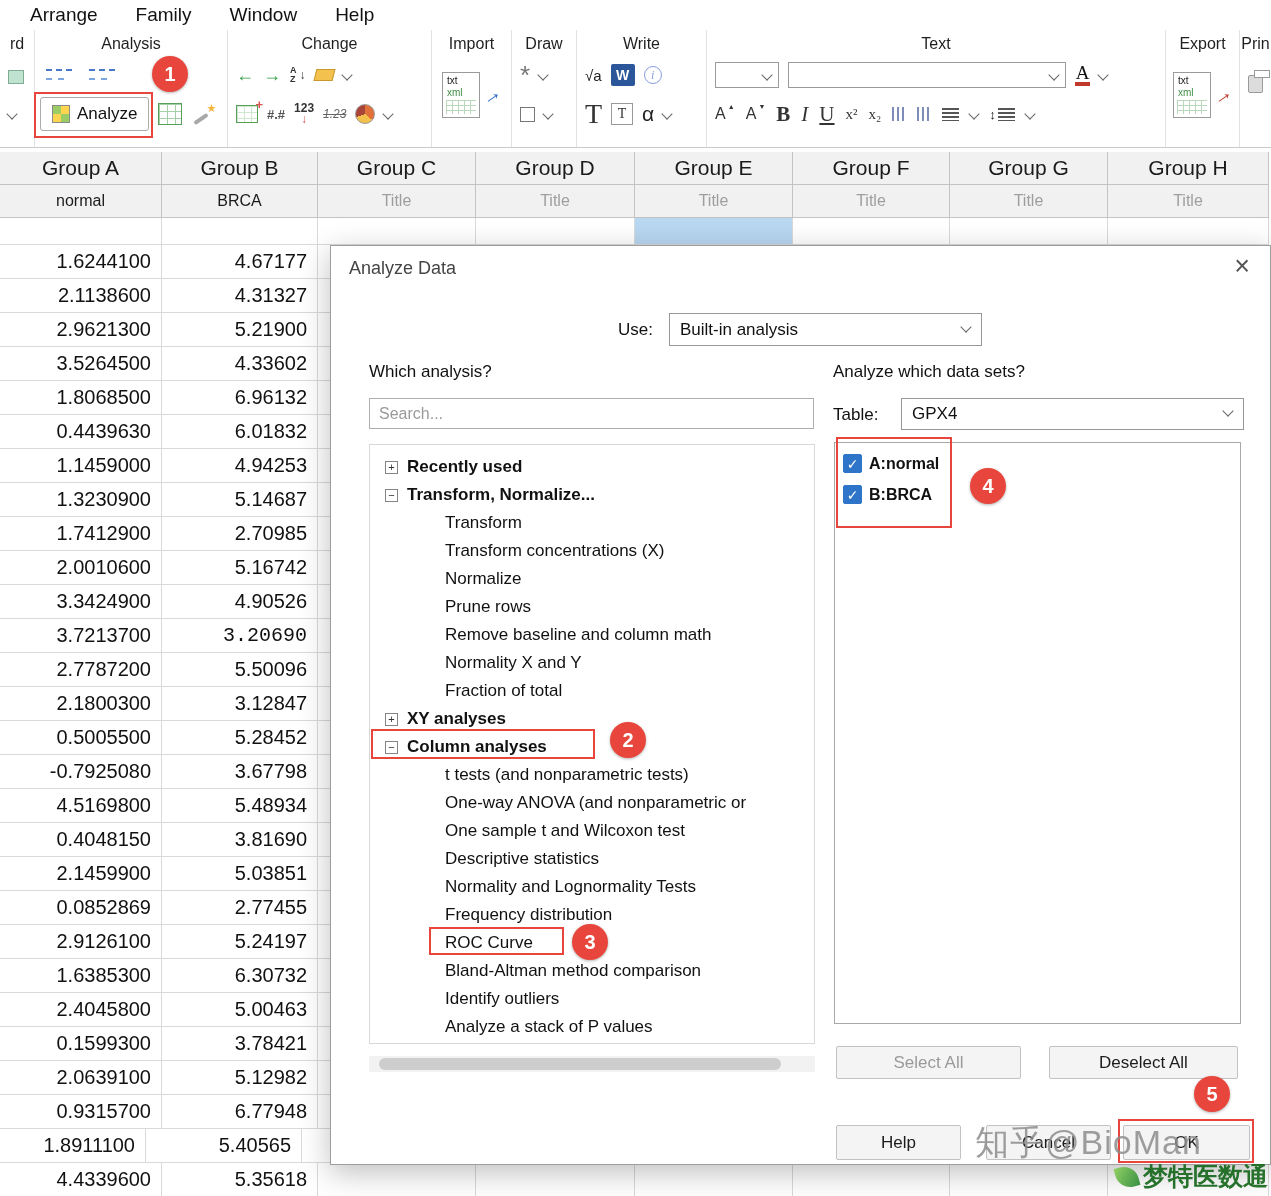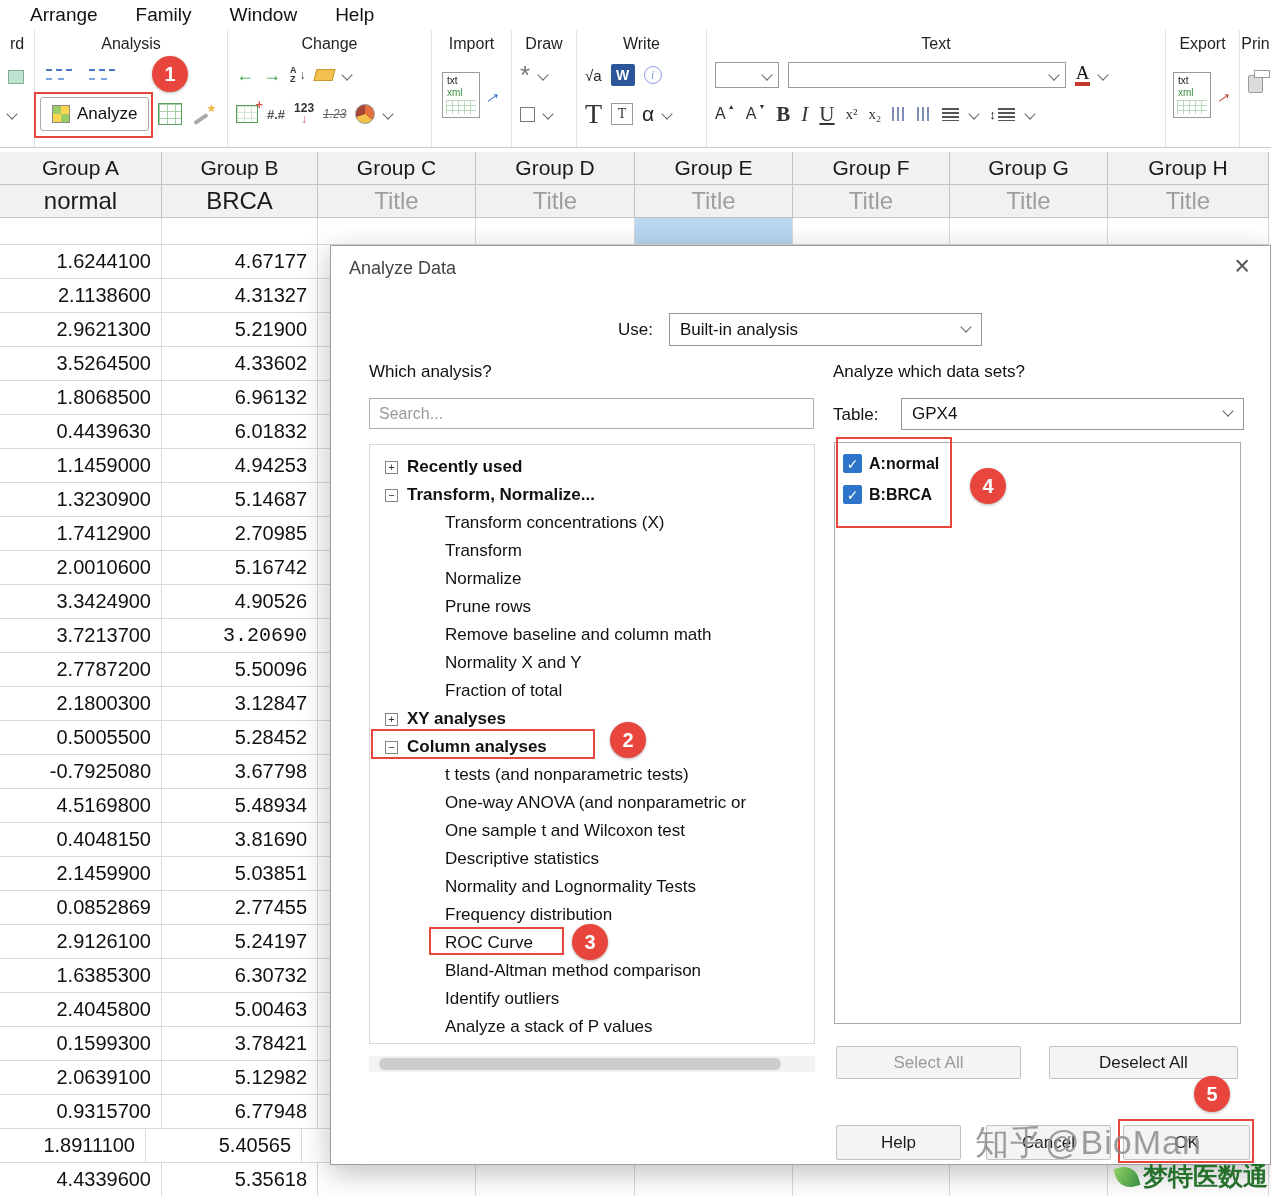--- a/index.html
+++ b/index.html
@@ -81,21 +81,21 @@
 .printer::before{content:"";position:absolute;left:5px;top:-6px;width:14px;height:6px;background:#fff;border:1px solid #9a9a9a}
 .pastel{width:16px;height:14px;background:#bfe3d0;border:1px solid #7fae92;display:inline-block}
 
 
 .sheet{position:absolute;top:148px;left:0;width:1271px;height:1048px;background:#fff;padding-top:4px}
 .trow{display:flex;height:34px}
 .trow.head{height:33px}
 .trow.blank{height:27px}
 .tcell{border-right:1px solid #d9d9d9;border-bottom:1px solid #d9d9d9;display:flex;align-items:center;justify-content:center;overflow:hidden;flex:none}
 .tcell.th{background:#f1f1f1;border-right:1px solid #c3c3c3;border-bottom:1px solid #c3c3c3;font-size:21px;color:#1a1a1a}
-.tcell.sub{font-size:24px}
+.tcell.sub{font-size:16px}
 .tcell.sub.ph{color:#9e9e9e}
 .tcell.num{font-size:20px;justify-content:flex-end;padding-right:10px}
 .tcell.selcell{background:var(--sel,#b8d7f0)}
 
 
 .dialog{position:absolute;left:330px;top:245px;width:941px;height:920px;background:#fff;border:1px solid #9e9e9e;
   box-shadow:0 8px 28px rgba(0,0,0,.25);z-index:50;font-size:17px}
 .dlg-title{position:absolute;left:18px;top:12px;font-size:18px;color:#454545}
 .dlg-close{position:absolute;right:14px;top:4px;font-size:27px;color:#555;line-height:32px;padding:0 6px;cursor:default}
 .use-row{position:absolute;left:287px;top:67px;display:flex;align-items:center;gap:16px}
@@ -650,24 +650,24 @@
     <div class="tree" id="tree">
         <div class="tree-row grp">
           <span class="pm">+</span>
           <span class="tl">Recently used</span>
         </div>
         <div class="tree-row grp">
           <span class="pm">−</span>
           <span class="tl">Transform, Normalize...</span>
         </div>
         <div class="tree-row itm">
+          <span class="tl">Transform</span>
+        </div>
+        <div class="tree-row itm">
           <span class="tl">Transform concentrations (X)</span>
-        </div>
-        <div class="tree-row itm">
-          <span class="tl">Transform</span>
         </div>
         <div class="tree-row itm">
           <span class="tl">Normalize</span>
         </div>
         <div class="tree-row itm">
           <span class="tl">Prune rows</span>
         </div>
         <div class="tree-row itm">
           <span class="tl">Remove baseline and column math</span>
         </div>

